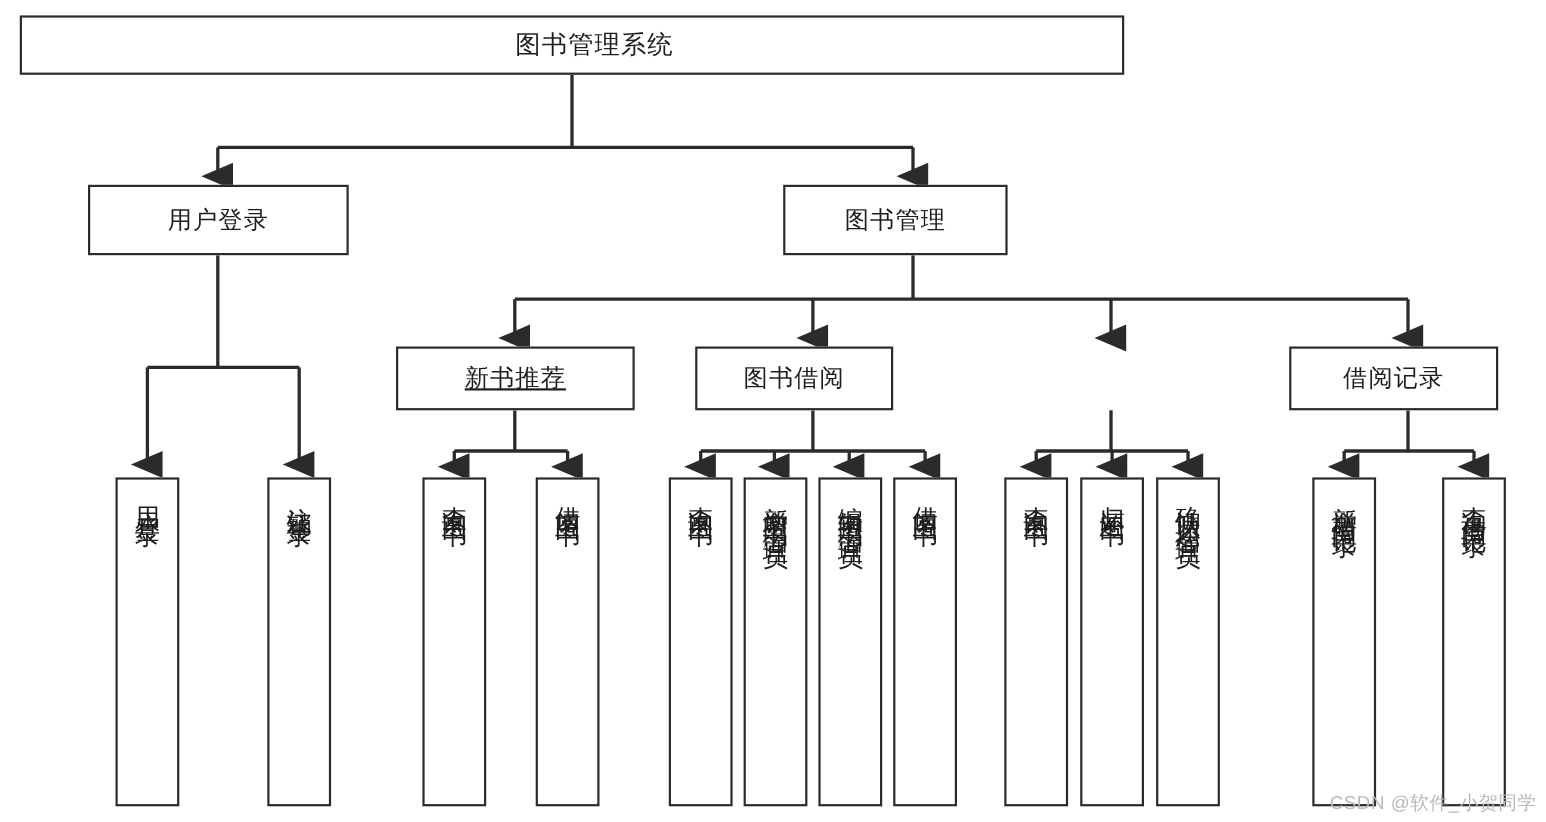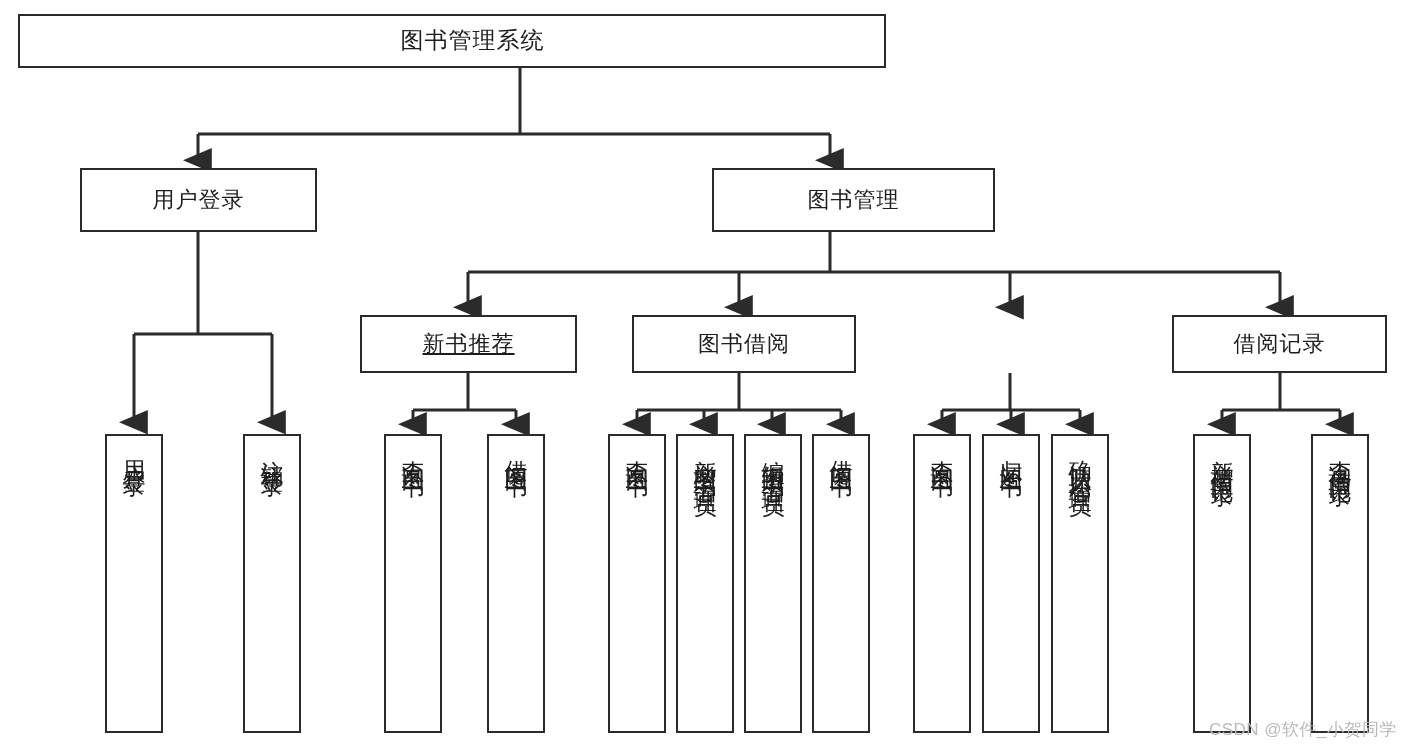--- a/index.html
+++ b/index.html
@@ -126,38 +126,38 @@
       <path d="M1011,410 L1011,424" marker-end="url(#arrow)"></path>
       <path d="M1080,410 L1080,424" marker-end="url(#arrow)"></path>
 
       <path d="M1280,373 L1280,410"></path>
       <path d="M1222,410 L1340,410"></path>
       <path d="M1222,410 L1222,424" marker-end="url(#arrow)"></path>
       <path d="M1340,410 L1340,424" marker-end="url(#arrow)"></path>
     </g>
   </svg>
 
-  <div class="node h-node root" style="left:18px; top:14px; width:868px; height:54px;padding-left:41px;">
+  <div class="node h-node root" style="left:18px; top:14px; width:1004px; height:54px;padding-left:41px;">
     <span class="node-label">图书管理系统</span>
   </div>
 
   <div class="node h-node" style="left:80px; top:168px; width:237px; height:64px;">
     <span class="node-label">用户登录</span>
   </div>
-  <div class="node h-node" style="left:712px; top:168px; width:283px; height:64px;">
+  <div class="node h-node" style="left:712px; top:168px; width:204px; height:64px;">
     <span class="node-label">图书管理</span>
   </div>
 
   <div class="node h-node" style="left:360px; top:315px; width:217px; height:58px;text-decoration:underline;">
     <span class="node-label">新书推荐</span>
   </div>
-  <div class="node h-node" style="left:632px; top:315px; width:224px; height:58px;">
+  <div class="node h-node" style="left:632px; top:315px; width:180px; height:58px;">
     <span class="node-label">图书借阅</span>
   </div>
-  <div class="node h-node" style="left:1172px; top:315px; width:215px; height:58px;">
+  <div class="node h-node" style="left:1172px; top:315px; width:190px; height:58px;">
     <span class="node-label">借阅记录</span>
   </div>
 
   <div class="node v-node" style="left:105px; top:434px; width:58px; height:299px;">
     <span class="node-label">用户登录</span>
   </div>
   <div class="node v-node" style="left:243px; top:434px; width:58px; height:299px;">
     <span class="node-label">注销登录</span>
   </div>
 

